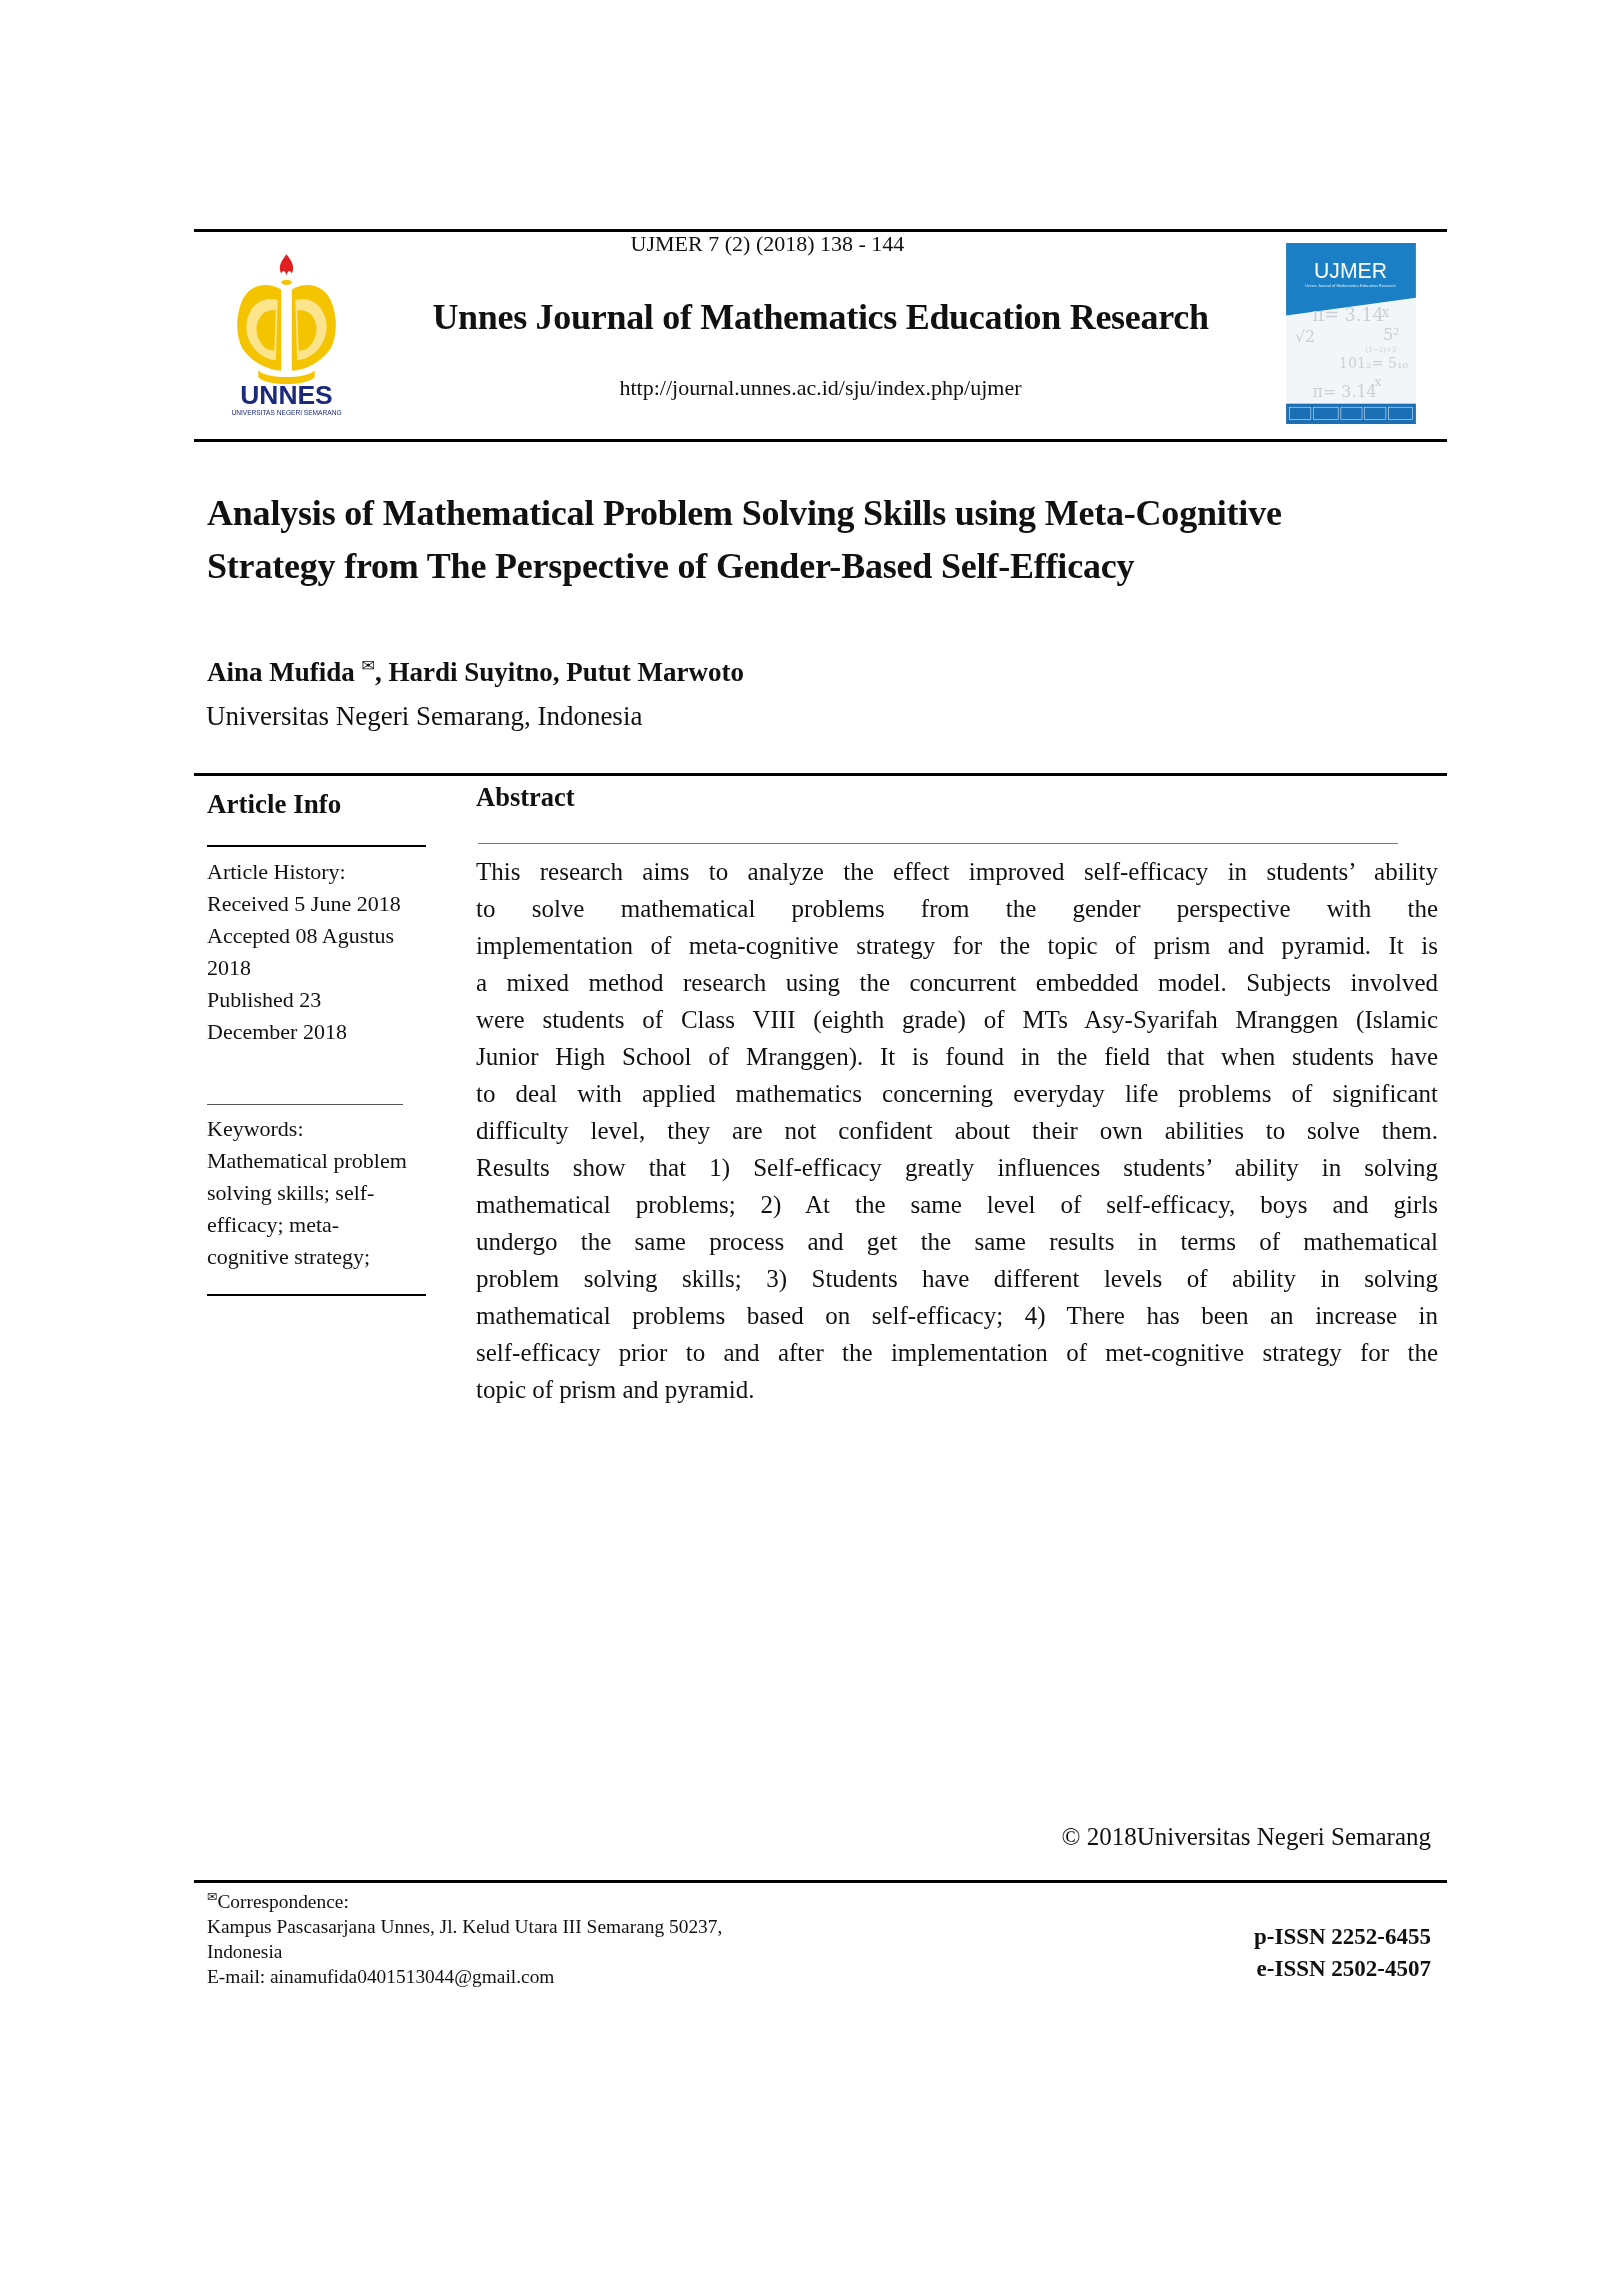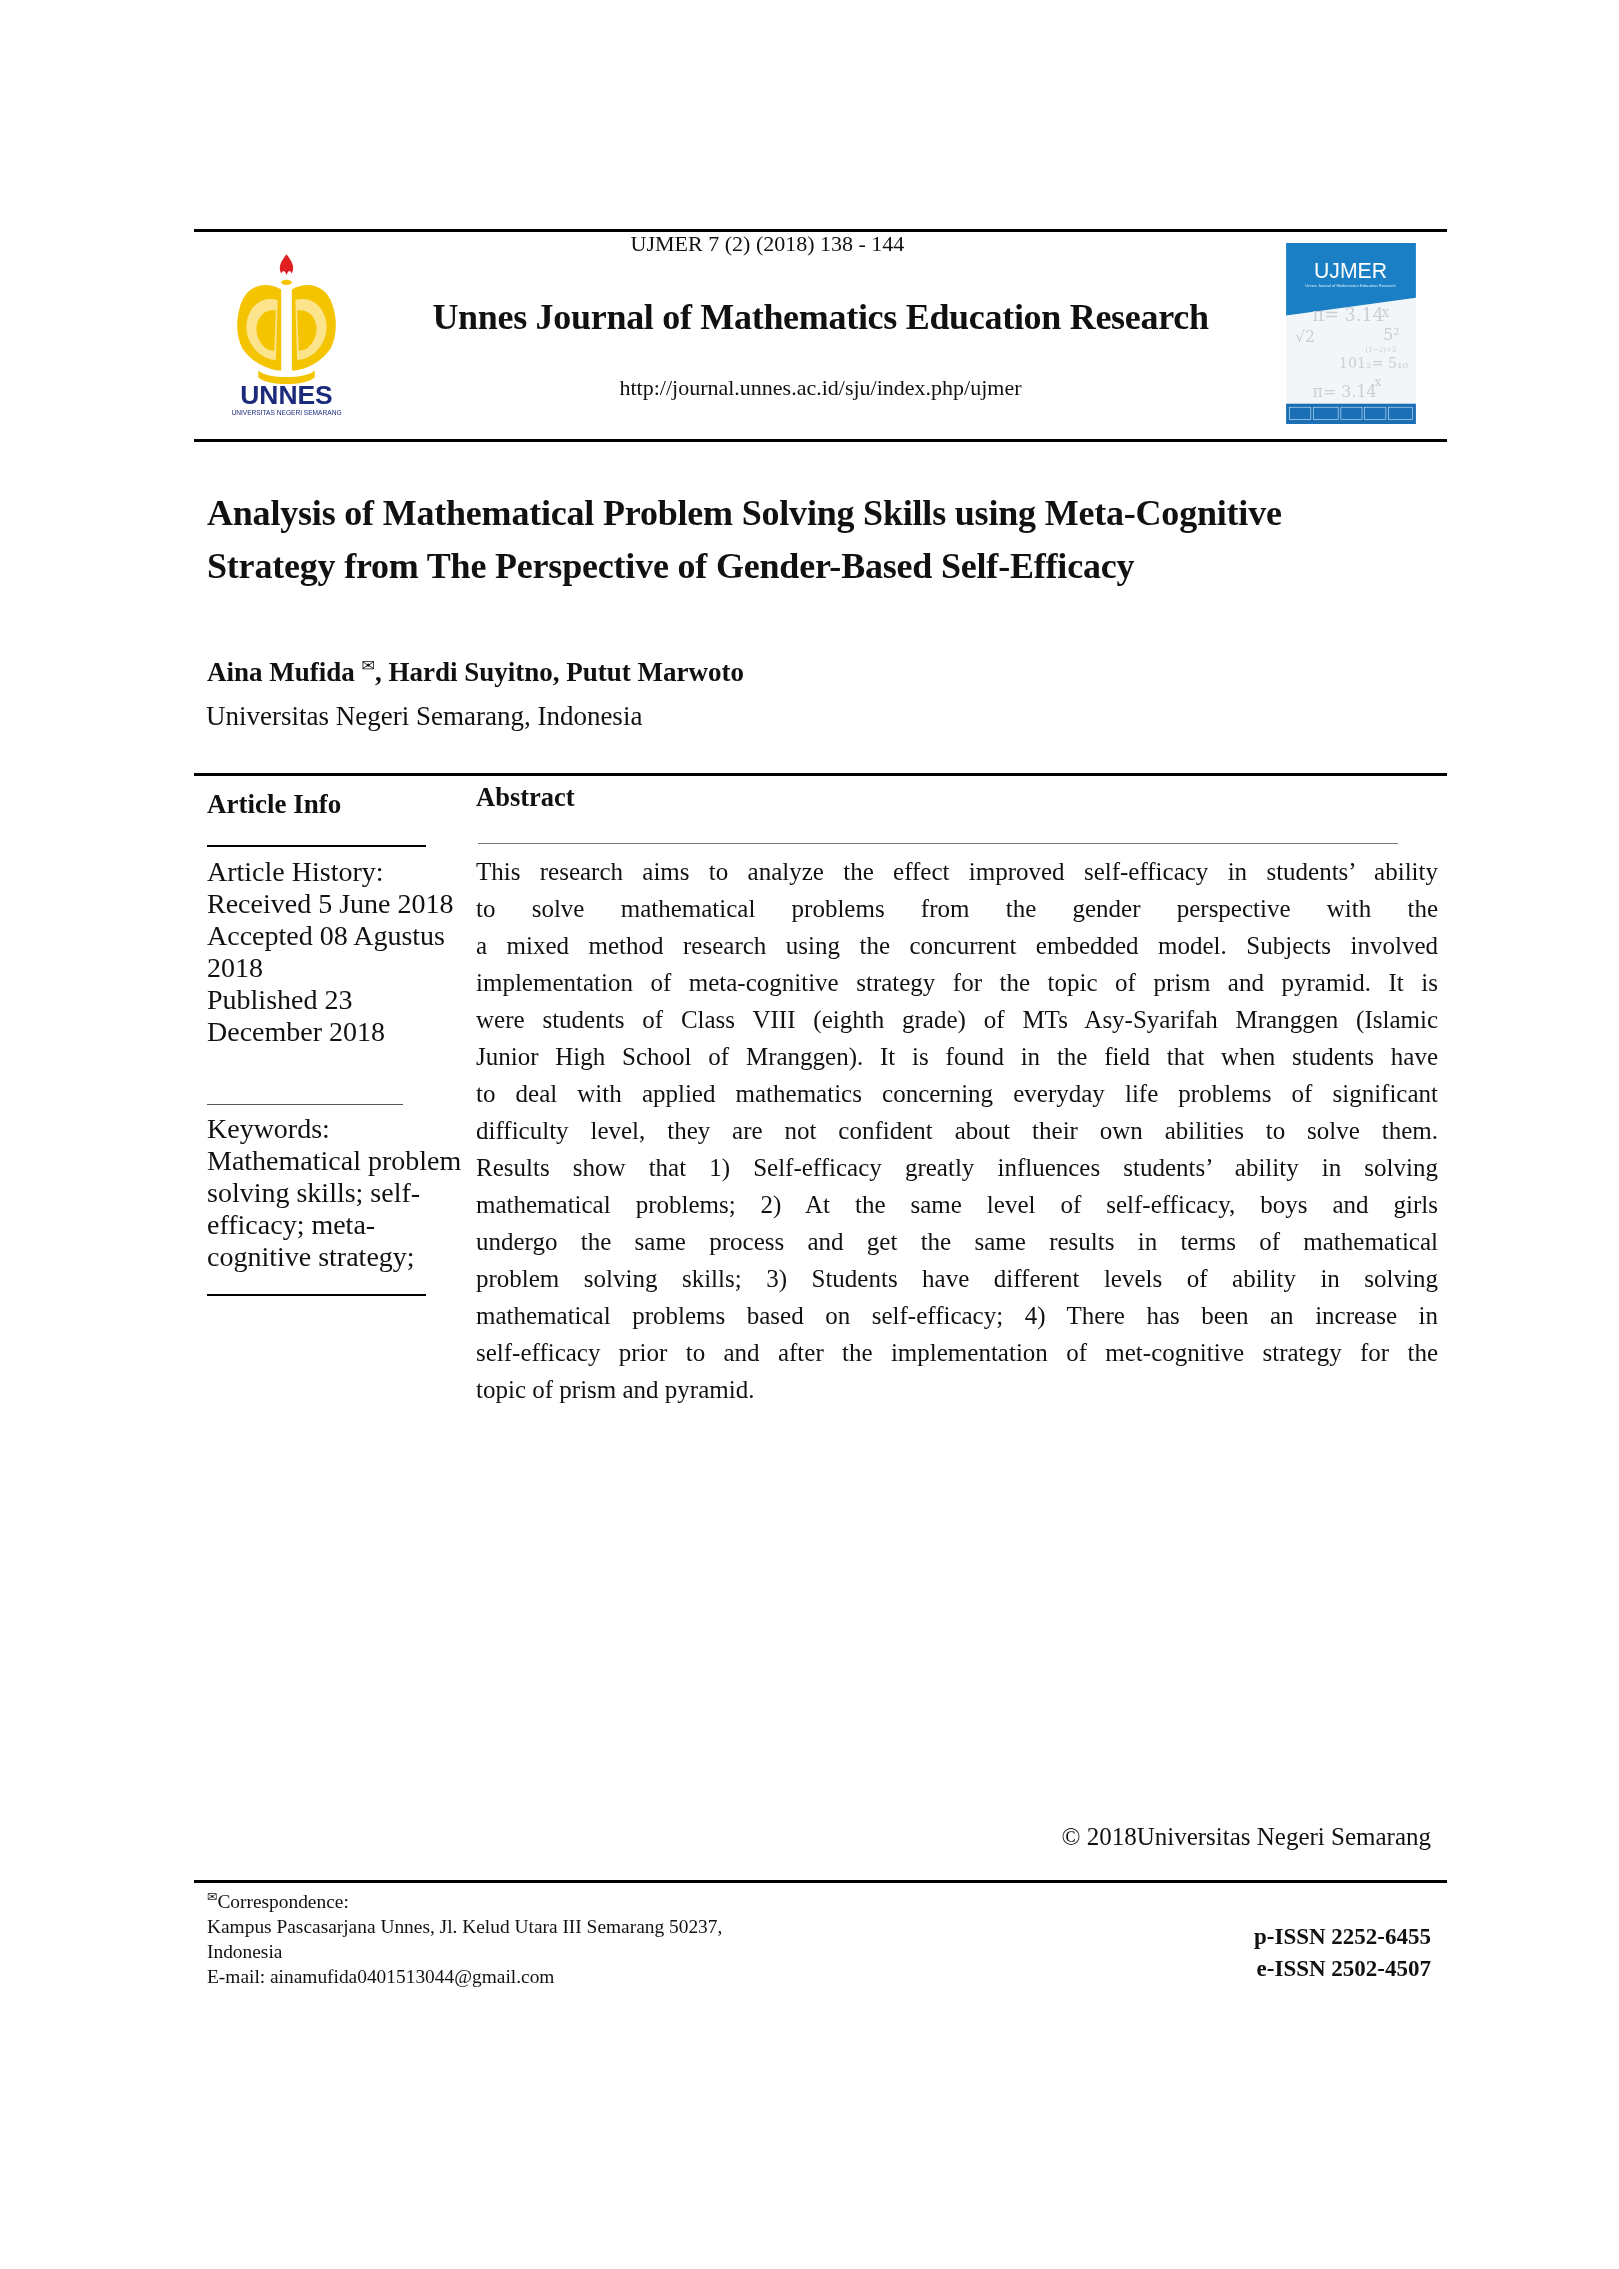--- a/index.html
+++ b/index.html
@@ -12,21 +12,21 @@
   .journal-title { left: 388px; width: 865px; top: 295px; text-align: center;
                    font-size: 36px; line-height: 44px; font-weight: bold; letter-spacing: -0.3px; }
   .journal-url { left: 388px; width: 865px; top: 374px; text-align: center; font-size: 22px; line-height: 28px; }
   .logo { left: 216px; top: 247px; width: 141px; height: 172px; }
   .cover { left: 1286px; top: 243px; width: 130px; height: 181px; }
   .paper-title { left: 207px; top: 487px; width: 1235px; font-size: 36px; line-height: 53px; font-weight: bold; letter-spacing: -0.2px; }
   .authors { left: 207px; top: 648px; font-size: 27px; line-height: 35px; font-weight: bold; font-family: Liberation Serif, serif; }
   .authors .env { font-size: 16px; font-weight: normal; vertical-align: super; }
   .affil { left: 206px; top: 699px; font-size: 27px; line-height: 35px; }
   .info-head { left: 207px; top: 787px; font-size: 27px; font-weight: bold; line-height: 35px; }
-  .info-body { left: 207px; top: 856px; width: 247px; font-size: 28px; line-height: 32px; }
+  .info-body { left: 207px; top: 856px; width: 247px; font-size: 22px; line-height: 32px; }
   .info-body div { white-space: nowrap; }
   .abs-head { left: 476px; top: 780px; font-size: 26.5px; font-weight: bold; line-height: 35px; text-align: center; }
   .abstract { left: 476px; top: 853px; width: 962px; font-size: 25px; line-height: 37px; text-align: justify; }
   .abstract .ln { display: block; text-align: justify; text-align-last: justify; height: 37px; white-space: nowrap; overflow: visible; }
   .abstract .ln.last { text-align-last: left; }
   .copyright { left: 882px; width: 549px; top: 1821px; text-align: right; font-size: 25px; line-height: 32px; }
   .corr { left: 207px; top: 1885px; font-size: 19.4px; line-height: 25px; }
   .corr .env { font-size: 12.4px; vertical-align: super; }
   .issn { left: 1147px; width: 284px; top: 1885px; text-align: right; font-size: 23px; line-height: 32px; font-weight: bold; margin-top: 36px; }
 </style>
@@ -119,22 +119,22 @@
   <div>efficacy; meta-</div>
   <div>cognitive strategy;</div>
 </div>
 <div class="rule" style="left:207px;top:1294px;width:219px;height:1.8px;"></div>
 
 <div class="abs abs-head">Abstract</div>
 <div class="rule" style="left:478px;top:843px;width:920px;height:0.9px;background:#777;"></div>
 <div class="abs abstract">
   <span class="ln">This research aims to analyze the effect improved self-efficacy in students’ ability</span>
   <span class="ln">to solve mathematical problems from the gender perspective with the</span>
+  <span class="ln">implementation of meta-cognitive strategy for the topic of prism and pyramid. It is</span>
   <span class="ln">a mixed method research using the concurrent embedded model. Subjects involved</span>
-  <span class="ln">implementation of meta-cognitive strategy for the topic of prism and pyramid. It is</span>
   <span class="ln">were students of Class VIII (eighth grade) of MTs Asy-Syarifah Mranggen (Islamic</span>
   <span class="ln">Junior High School of Mranggen). It is found in the field that when students have</span>
   <span class="ln">to deal with applied mathematics concerning everyday life problems of significant</span>
   <span class="ln">difficulty level, they are not confident about their own abilities to solve them.</span>
   <span class="ln">Results show that 1) Self-efficacy greatly influences students’ ability in solving</span>
   <span class="ln">mathematical problems; 2) At the same level of self-efficacy, boys and girls</span>
   <span class="ln">undergo the same process and get the same results in terms of mathematical</span>
   <span class="ln">problem solving skills; 3) Students have different levels of ability in solving</span>
   <span class="ln">mathematical problems based on self-efficacy; 4) There has been an increase in</span>
   <span class="ln">self-efficacy prior to and after the implementation of met-cognitive strategy for the</span>

